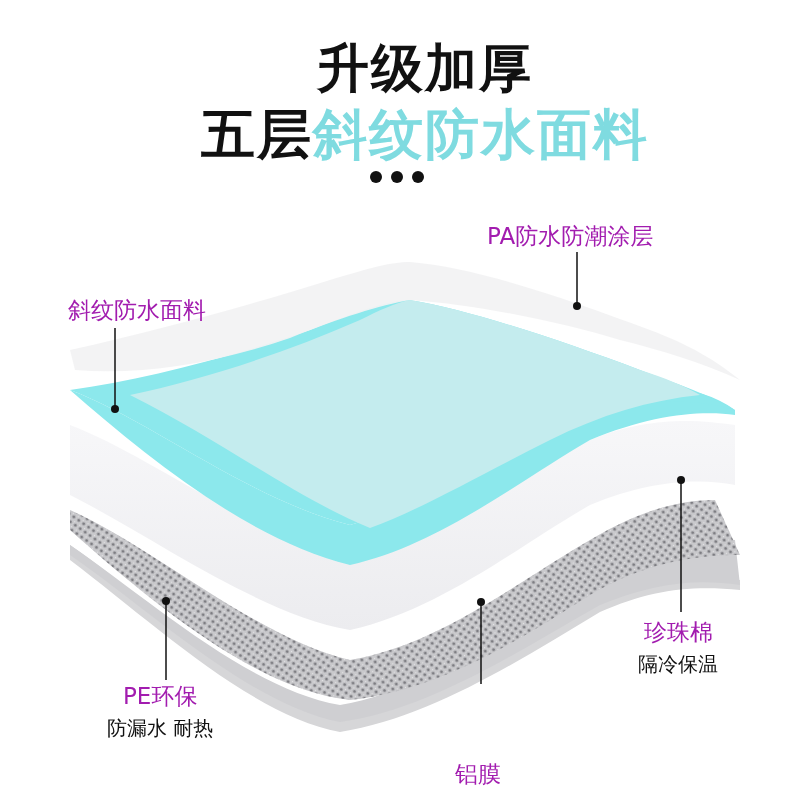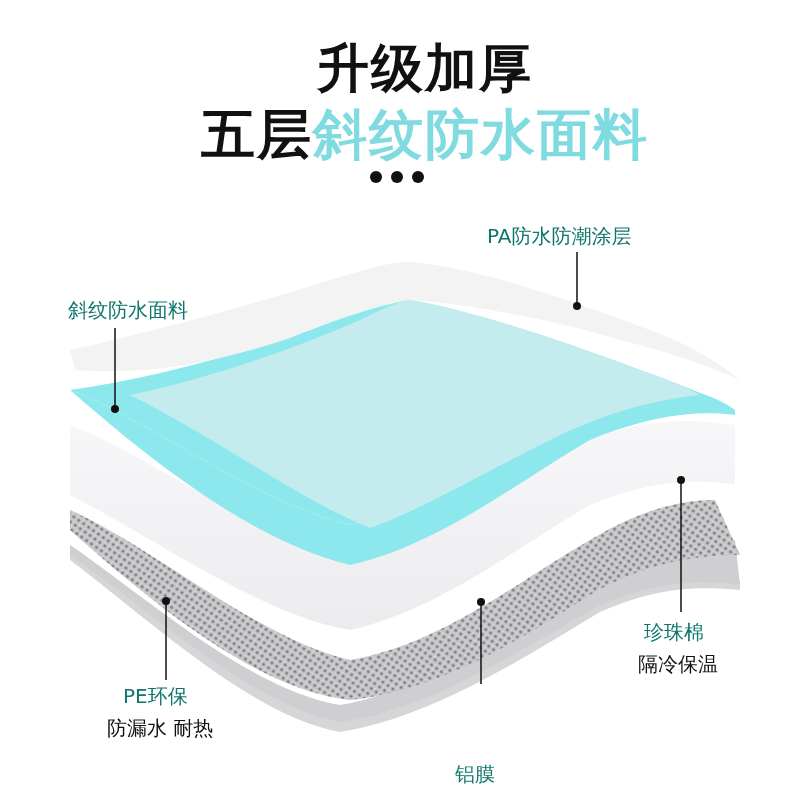--- a/index.html
+++ b/index.html
@@ -6,21 +6,21 @@
     body { width: 800px; height: 800px; position: relative; overflow: hidden;
            font-family: "DejaVu Sans", "Liberation Sans", sans-serif; color: #111; }
     .title { position: absolute; left: 0; width: 800px; text-align: center; font-weight: bold; letter-spacing: 2px; padding-left: 25px; }
     .title-1 { top: 38px; font-size: 52px; line-height: 60px; color: #111; }
     .title-2 { top: 104px; font-size: 54px; line-height: 62px; }
     .title-2 .dark { color: #111; }
     .title-2 .accent { color: #7fdbe0; }
     .dots { position: absolute; top: 171px; left: 370px; display: flex; gap: 9px; }
     .dot { width: 12px; height: 12px; border-radius: 50%; background: #111; }
     svg.layers { position: absolute; left: 0; top: 0; }
-    .label { position: absolute; font-size: 20px; line-height: 28px; color: #0f766e; white-space: nowrap; }
+    .label { position: absolute; font-size: 23px; line-height: 28px; color: #a21caf; white-space: nowrap; }
     .sublabel { position: absolute; font-size: 20px; line-height: 24px; color: #111; white-space: nowrap; }
   </style>
 </head>
 <body>
 
 <div class="title title-1">升级加厚</div>
 <div class="title title-2">
   <span class="dark">五层</span><span class="accent">斜纹防水面料</span>
 </div>
 <div class="dots">

